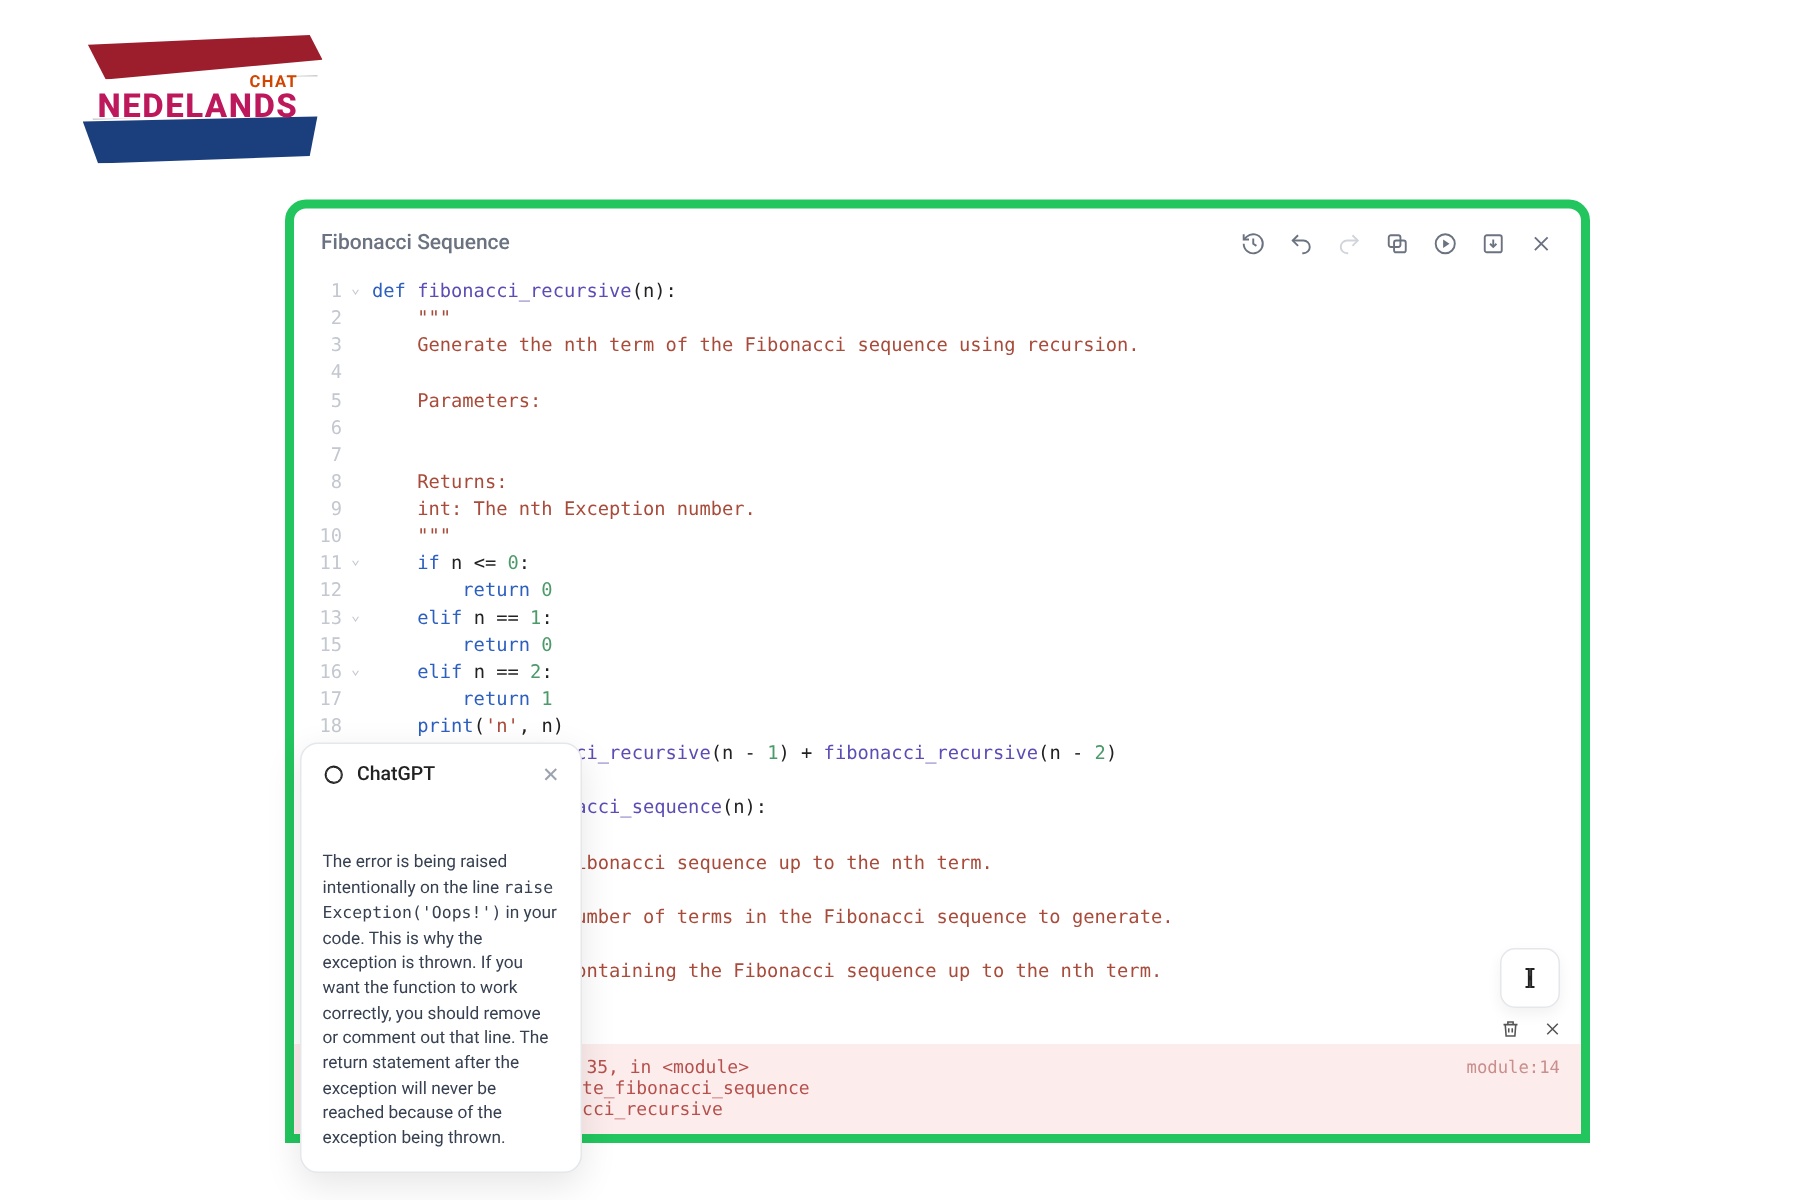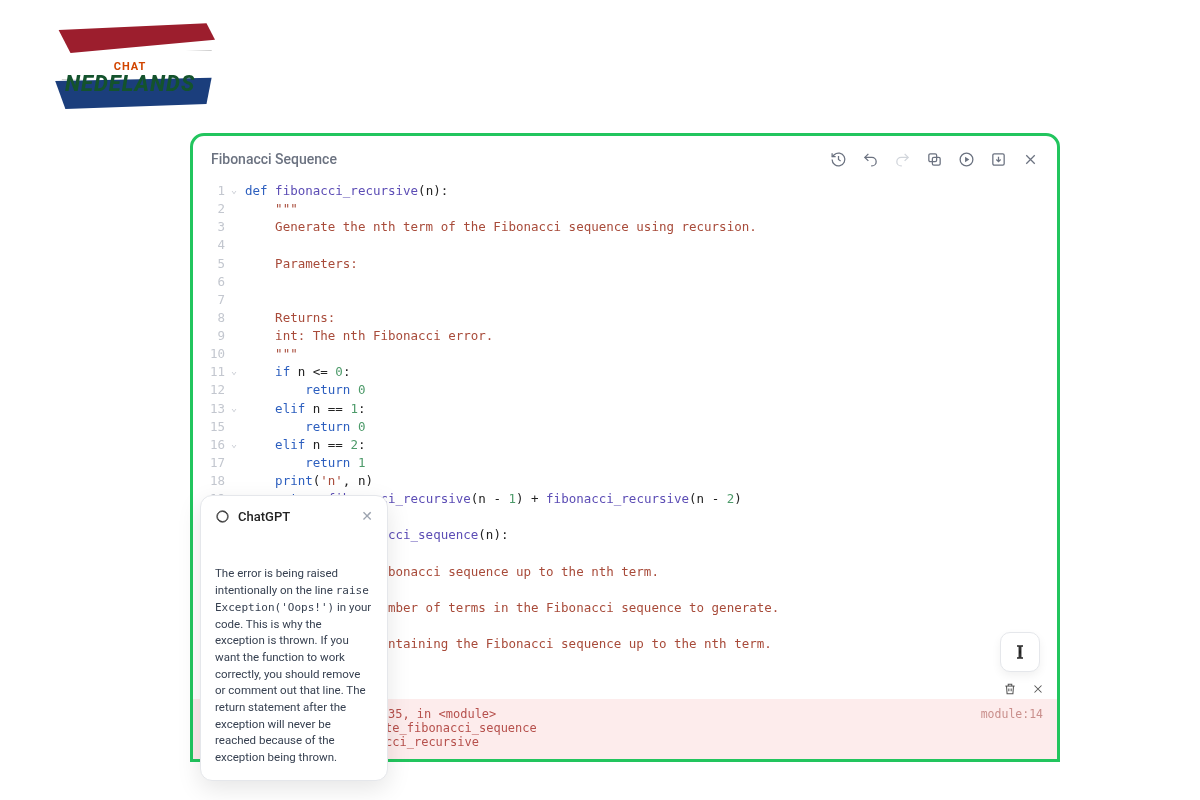--- a/index.html
+++ b/index.html
@@ -5,26 +5,26 @@
   * { box-sizing: border-box; margin: 0; padding: 0; }
   body { font-family: -apple-system, BlinkMacSystemFont, "Segoe UI", Roboto, sans-serif; background: #fff; position: relative; width: 1200px; height: 800px; overflow: hidden; }
   
   
   .logo { position: absolute; top: 20px; left: 45px; width: 170px; height: 100px; }
   .logo .flag { position: relative; width: 170px; height: 90px; }
   .flag .stripe { position: absolute; left: 0; right: 0; }
   .flag .red { top: 0; height: 33px; background: #9c1e2d; clip-path: polygon(8% 30%, 95% 10%, 100% 60%, 15% 100%); }
   .flag .white { top: 30px; height: 30px; background: #fff; border-top:1px solid #ccc; border-bottom:1px solid #ccc; clip-path: polygon(5% 20%, 98% 0%, 100% 80%, 10% 100%); }
   .flag .blue { top: 56px; height: 33px; background: #1b3e7c; clip-path: polygon(6% 15%, 98% 5%, 95% 85%, 12% 100%); }
-  .logo .text { position: absolute; top: 28px; left: 20px; text-align: center; margin-top: 12px; }
+  .logo .text { position: absolute; top: 28px; left: 20px; text-align: right; }
   .logo .small { font-size: 11px; font-weight: 700; color: #d14500; letter-spacing: 1px; }
-  .logo .big { font-size: 22px; font-weight: 800; color: #14532d; letter-spacing: 1px; line-height: 1; font-style: italic; }
-  
-  
-  .card { position: absolute; top: 133px; left: 190px; right: 140px; bottom: 38px; border: 3px solid #22c55e; border-radius: 14px 14px 0 0; background: #fff; display: flex; flex-direction: column; overflow: hidden; }
+  .logo .big { font-size: 22px; font-weight: 800; color: #be185d; letter-spacing: 1px; line-height: 1; }
+  
+  
+  .card { position: absolute; top: 133px; left: 190px; right: 140px; bottom: 38px; border: 6px solid #22c55e; border-radius: 14px 14px 0 0; background: #fff; display: flex; flex-direction: column; overflow: hidden; }
   .card-header { display: flex; align-items: center; justify-content: space-between; padding: 14px 18px 10px; }
   .title { font-size: 14px; font-weight: 500; color: #6b7280; }
   .toolbar { display: flex; gap: 14px; align-items: center; }
   .toolbar .icon { width: 18px; height: 18px; color: #6b7280; cursor: pointer; display:flex; align-items:center; justify-content:center;}
   .toolbar .icon.disabled { color: #d1d5db; }
   .toolbar svg { width: 17px; height: 17px; stroke: currentColor; fill: none; stroke-width: 1.8; }
   
   
   .editor { flex: 1; font-family: ui-monospace, SFMono-Regular, "SF Mono", Menlo, Consolas, monospace; font-size: 12.5px; line-height: 1.45; padding: 4px 0 0; overflow: hidden; }
   .line { display: flex; white-space: pre; }
@@ -137,21 +137,21 @@
 
   <div class="editor" id="editor">
       <div class="line"><span class="gutter">1</span><span class="fold">⌄</span><span class="code"><span class="kw">def </span><span class="fn">fibonacci_recursive</span><span class="op">(</span><span class="id">n</span><span class="op">):</span></span></div>
       <div class="line"><span class="gutter">2</span><span class="fold"></span><span class="code"><span class="op">    </span><span class="doc">"""</span></span></div>
       <div class="line"><span class="gutter">3</span><span class="fold"></span><span class="code"><span class="op">    </span><span class="doc">Generate the nth term of the Fibonacci sequence using recursion.</span></span></div>
       <div class="line"><span class="gutter">4</span><span class="fold"></span><span class="code"><span class="op"></span></span></div>
       <div class="line"><span class="gutter">5</span><span class="fold"></span><span class="code"><span class="op">    </span><span class="doc">Parameters:</span></span></div>
       <div class="line"><span class="gutter">6</span><span class="fold"></span><span class="code"><span class="op">    </span></span></div>
       <div class="line"><span class="gutter">7</span><span class="fold"></span><span class="code"><span class="op"></span></span></div>
       <div class="line"><span class="gutter">8</span><span class="fold"></span><span class="code"><span class="op">    </span><span class="doc">Returns:</span></span></div>
-      <div class="line"><span class="gutter">9</span><span class="fold"></span><span class="code"><span class="op">    </span><span class="doc">int: The nth Fibonacci error.</span></span></div>
+      <div class="line"><span class="gutter">9</span><span class="fold"></span><span class="code"><span class="op">    </span><span class="doc">int: The nth Exception number.</span></span></div>
       <div class="line"><span class="gutter">10</span><span class="fold"></span><span class="code"><span class="op">    </span><span class="doc">"""</span></span></div>
       <div class="line"><span class="gutter">11</span><span class="fold">⌄</span><span class="code"><span class="op">    </span><span class="kw">if</span><span class="op"> </span><span class="id">n</span><span class="op"> &lt;= </span><span class="num">0</span><span class="op">:</span></span></div>
       <div class="line"><span class="gutter">12</span><span class="fold"></span><span class="code"><span class="op">        </span><span class="kw">return</span><span class="op"> </span><span class="num">0</span></span></div>
       <div class="line"><span class="gutter">13</span><span class="fold">⌄</span><span class="code"><span class="op">    </span><span class="kw">elif</span><span class="op"> </span><span class="id">n</span><span class="op"> == </span><span class="num">1</span><span class="op">:</span></span></div>
       <div class="line"><span class="gutter">15</span><span class="fold"></span><span class="code"><span class="op">        </span><span class="kw">return</span><span class="op"> </span><span class="num">0</span></span></div>
       <div class="line"><span class="gutter">16</span><span class="fold">⌄</span><span class="code"><span class="op">    </span><span class="kw">elif</span><span class="op"> </span><span class="id">n</span><span class="op"> == </span><span class="num">2</span><span class="op">:</span></span></div>
       <div class="line"><span class="gutter">17</span><span class="fold"></span><span class="code"><span class="op">        </span><span class="kw">return</span><span class="op"> </span><span class="num">1</span></span></div>
       <div class="line"><span class="gutter">18</span><span class="fold"></span><span class="code"><span class="op">    </span><span class="bi">print</span><span class="op">(</span><span class="str">'n'</span><span class="op">, </span><span class="id">n</span><span class="op">)</span></span></div>
       <div class="line"><span class="gutter">19</span><span class="fold"></span><span class="code"><span class="op">    </span><span class="kw">return</span><span class="op"> </span><span class="fn">fibonacci_recursive</span><span class="op">(</span><span class="id">n</span><span class="op"> - </span><span class="num">1</span><span class="op">) + </span><span class="fn">fibonacci_recursive</span><span class="op">(</span><span class="id">n</span><span class="op"> - </span><span class="num">2</span><span class="op">)</span></span></div>
       <div class="line"><span class="gutter">20</span><span class="fold"></span><span class="code"><span class="op"></span></span></div>

